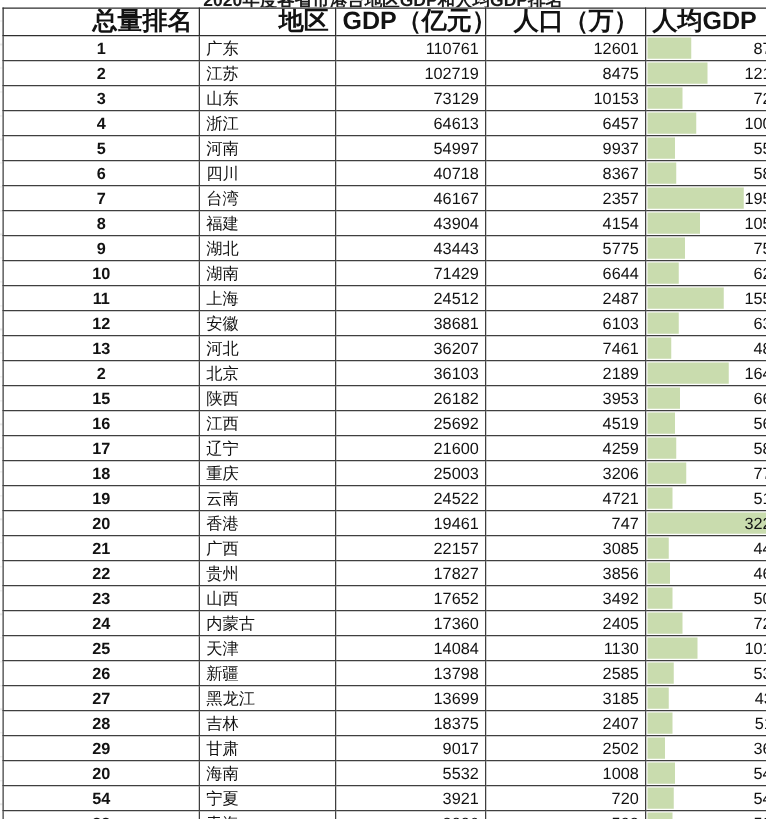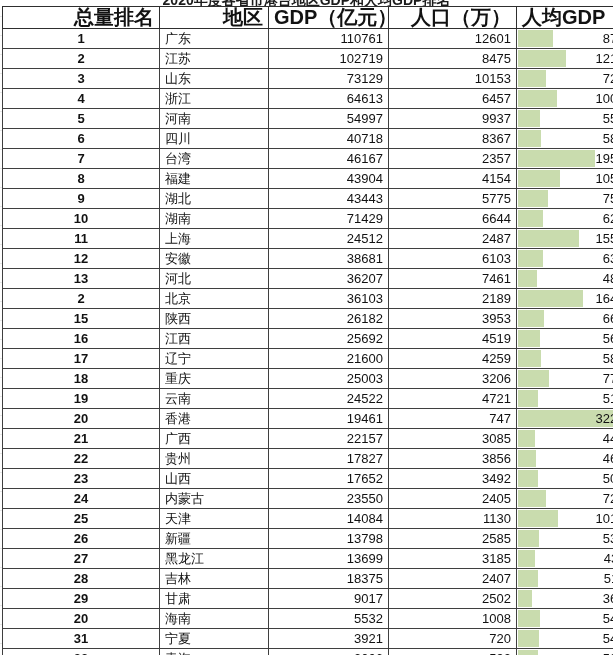--- a/index.html
+++ b/index.html
@@ -300,21 +300,21 @@
         <tr>
           <td class="rank">23</td>
           <td class="region">山西</td>
           <td class="num">17652</td>
           <td class="num">3492</td>
           <td class="pgdp"><span class="bar" style="width: 15.67%; background: rgb(201, 220, 174);"></span><span class="val">50550</span></td>
         </tr>
         <tr>
           <td class="rank">24</td>
           <td class="region">内蒙古</td>
-          <td class="num">23550</td>
+          <td class="num">17360</td>
           <td class="num">2405</td>
           <td class="pgdp"><span class="bar" style="width: 22.37%; background: rgb(201, 220, 174);"></span><span class="val">72183</span></td>
         </tr>
         <tr>
           <td class="rank">25</td>
           <td class="region">天津</td>
           <td class="num">14084</td>
           <td class="num">1130</td>
           <td class="pgdp"><span class="bar" style="width: 31.47%; background: rgb(201, 220, 174);"></span><span class="val">101543</span></td>
         </tr>
@@ -347,21 +347,21 @@
           <td class="pgdp"><span class="bar" style="width: 11.17%; background: rgb(201, 220, 174);"></span><span class="val">36039</span></td>
         </tr>
         <tr>
           <td class="rank">20</td>
           <td class="region">海南</td>
           <td class="num">5532</td>
           <td class="num">1008</td>
           <td class="pgdp"><span class="bar" style="width: 17.01%; background: rgb(201, 220, 174);"></span><span class="val">54881</span></td>
         </tr>
         <tr>
-          <td class="rank">31</td>
+          <td class="rank">54</td>
           <td class="region">宁夏</td>
           <td class="num">3921</td>
           <td class="num">720</td>
           <td class="pgdp"><span class="bar" style="width: 16.88%; background: rgb(201, 220, 174);"></span><span class="val">54458</span></td>
         </tr>
         <tr>
           <td class="rank">32</td>
           <td class="region">青海</td>
           <td class="num">3006</td>
           <td class="num">592</td>

